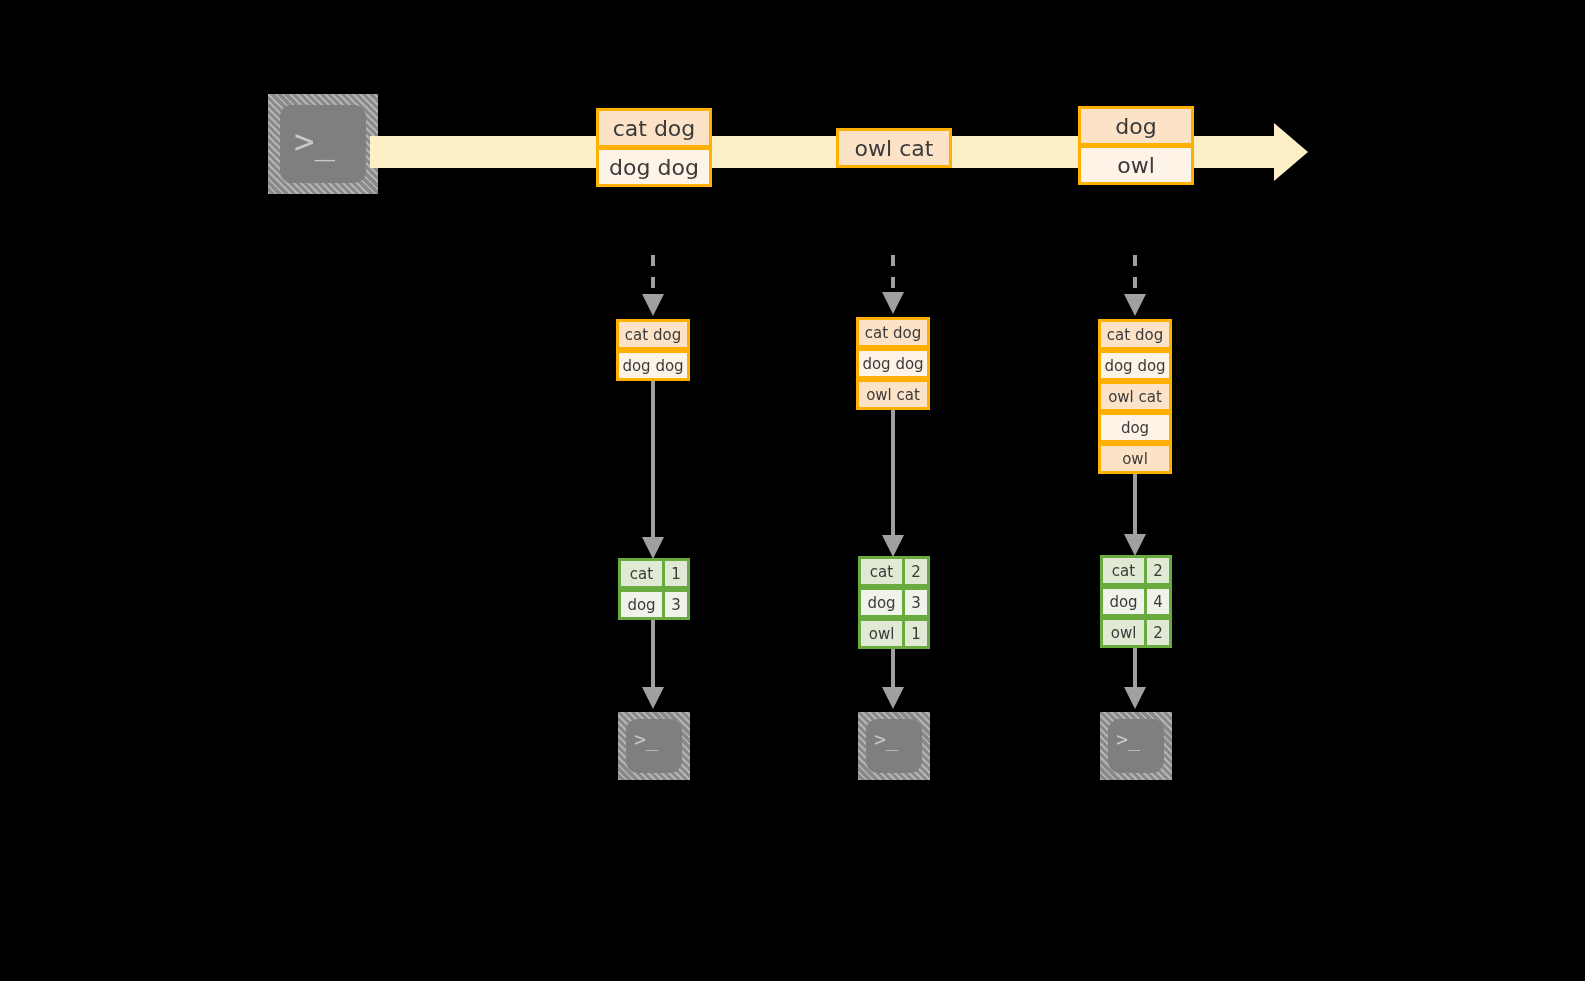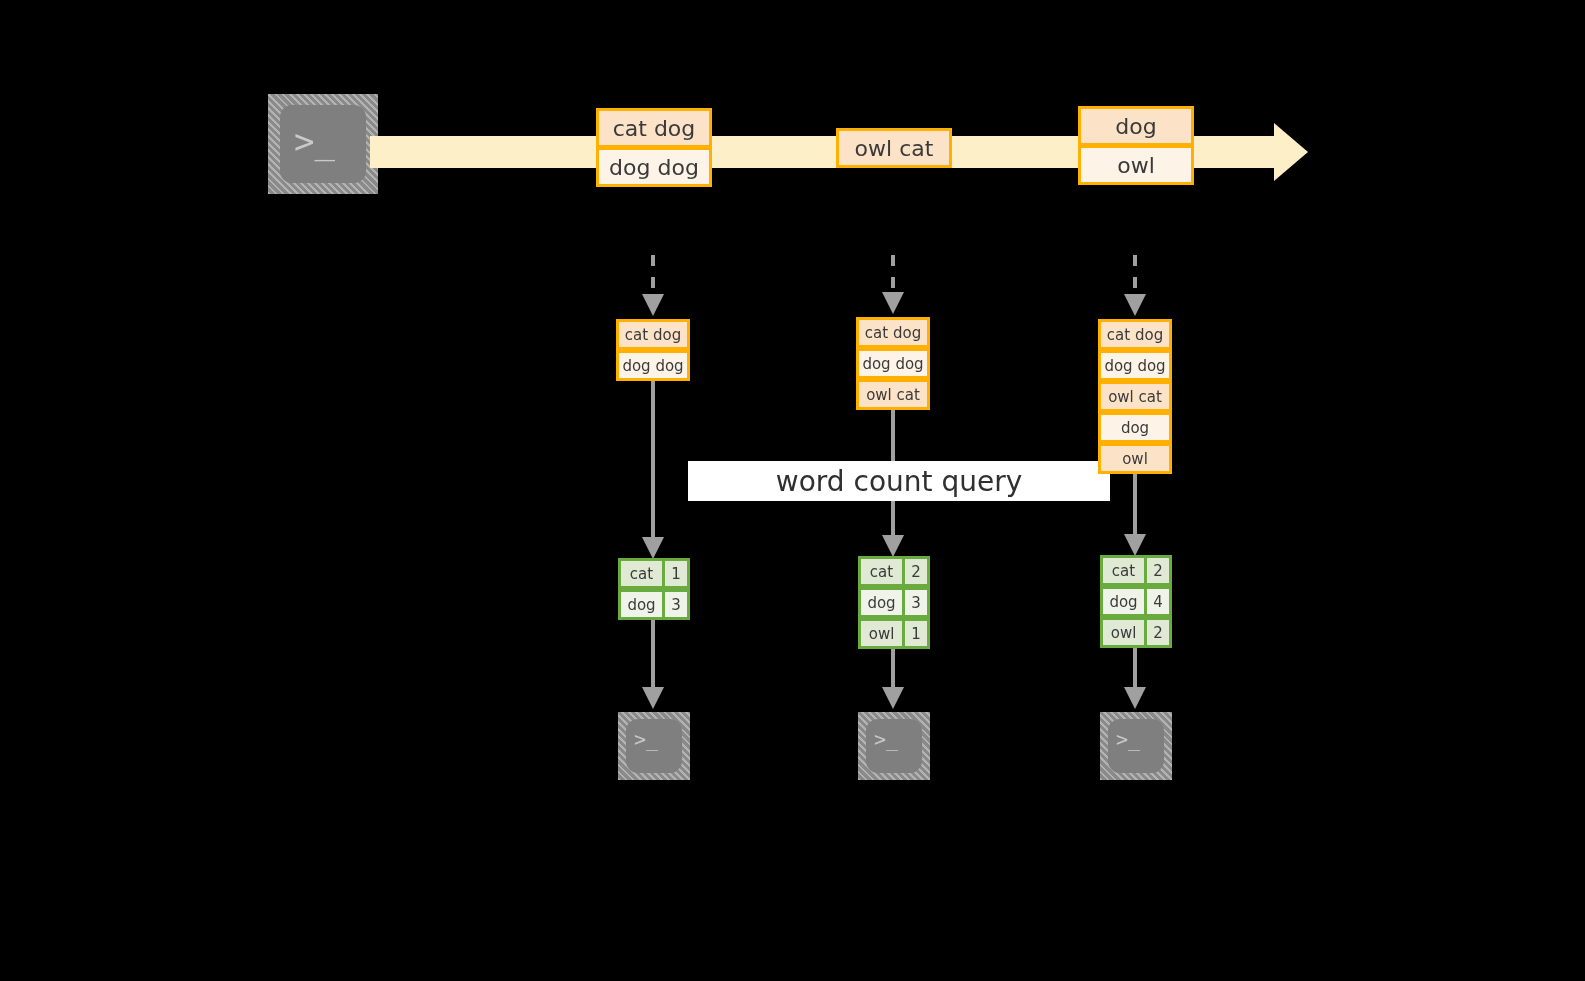--- a/index.html
+++ b/index.html
@@ -230,18 +230,17 @@
   </div>
 
   <div class="line" style="left:1133px; top:648px; height:41px;"></div>
   <div class="ahead" style="left:1124px; top:687px;"></div>
 
   <div class="terminal" style="left:1100px; top:712px; width:72px; height:68px;">
     <div class="body" style="left:8px; top:7px; right:8px; bottom:7px;"></div>
     <div class="glyph" style="left:16px; top:17px; font-size:20px;">&gt;_</div>
   </div>
 
-  <div class="banner" style="left:688px; top:461px; width:422px; height:40px; font-size:28px; z-index:5;">word count query</div>
 
   <div class="rec alt" style="left:1098px; top:412px; width:74px; height:31px; font-size:15px; z-index:6;">dog</div>
   <div class="rec" style="left:1098px; top:443px; width:74px; height:31px; font-size:15px; z-index:6;">owl</div>
 
 </div>
 
 </body></html>

